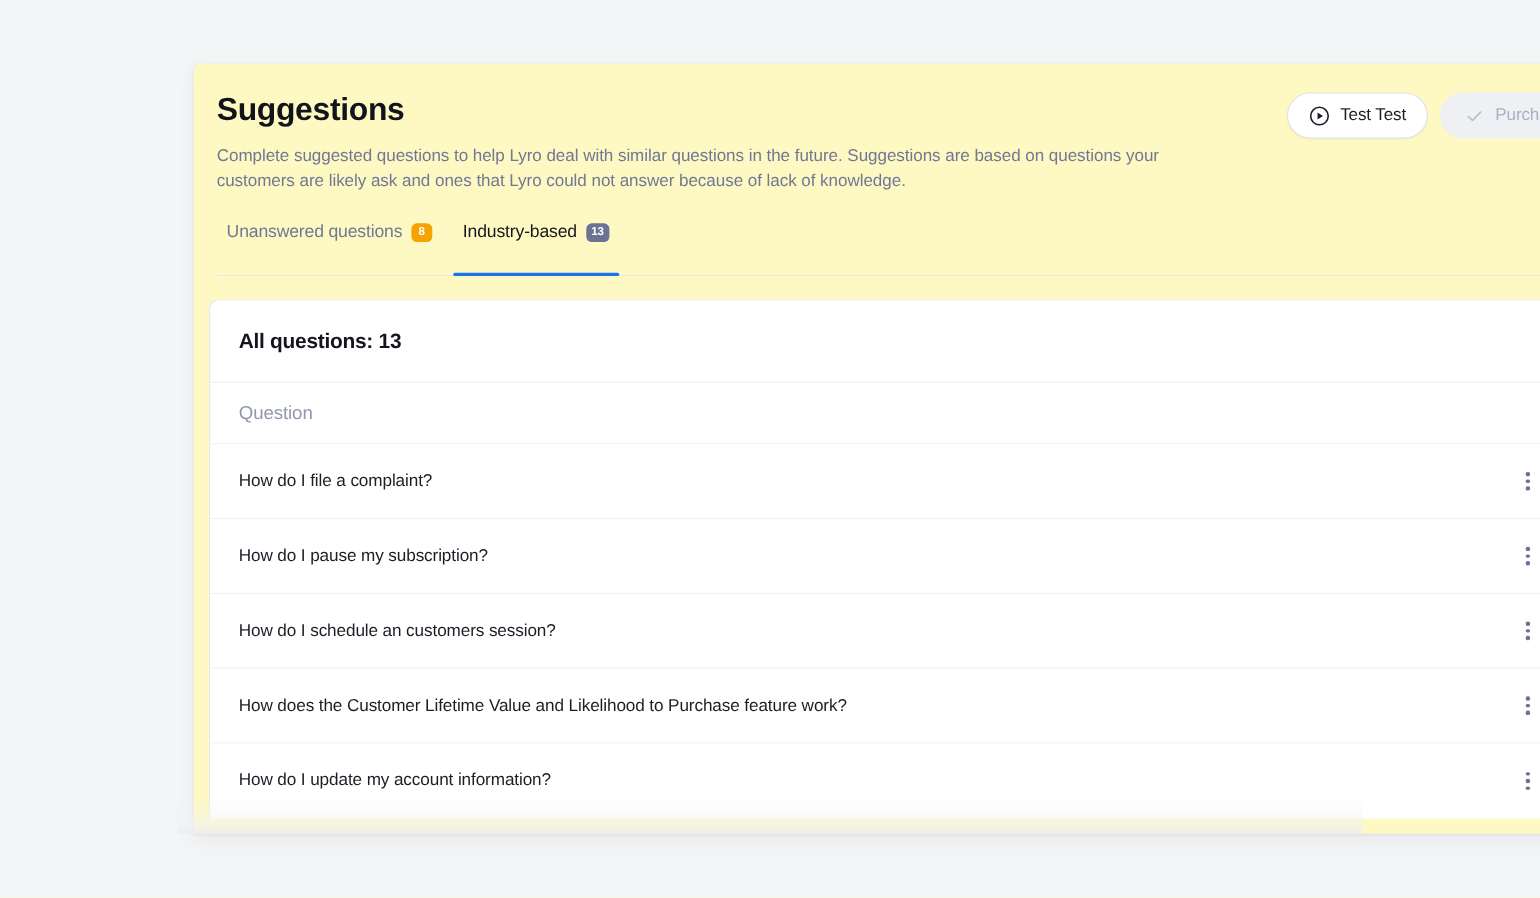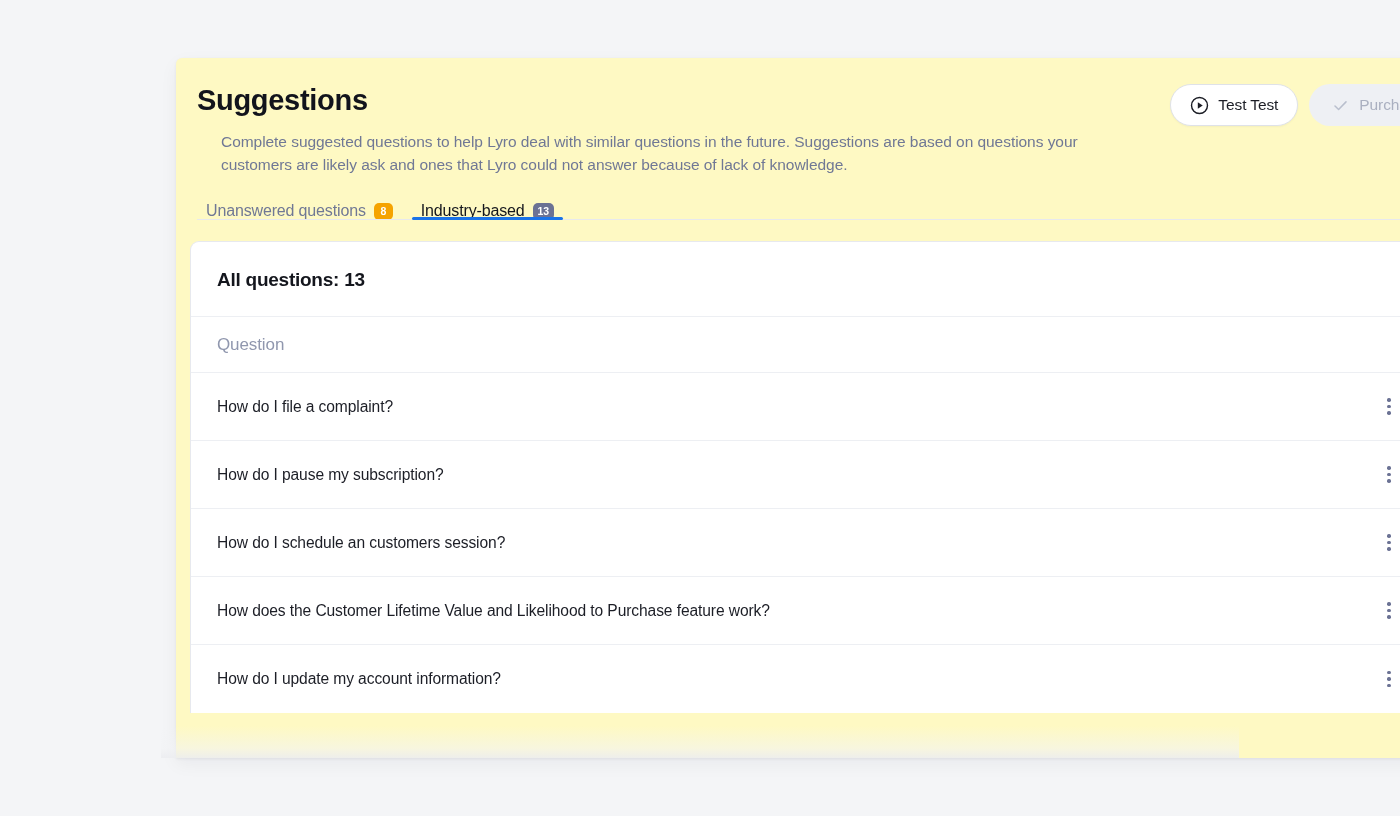--- a/index.html
+++ b/index.html
@@ -54,21 +54,20 @@
     line-height: 36px;
   }
 
   .page-desc {
     margin-top: 12px;
     font-size: 15.5px;
     line-height: 23px;
     color: #707895;
     max-width: 865px;
     letter-spacing: -0.05px;
-    margin-left: 24px;
   }
 
   
   .head-actions {
     position: absolute;
     right: 0px;
     top: 26px;
     display: flex;
     align-items: center;
     gap: 11px;
@@ -124,21 +123,21 @@
     bottom: 0;
     height: 1px;
     background: #e7e9ee;
   }
 
   .tab {
     position: relative;
     display: inline-flex;
     align-items: center;
     gap: 8px;
-    padding: 0 9px 0 9px;
+    padding: 0 9px 31px 9px;
     font-size: 16px;
     letter-spacing: -0.15px;
     color: #707895;
     cursor: pointer;
     background: none;
     border: none;
     font-family: inherit;
   }
   .tab + .tab { margin-left: 10px; }
 

